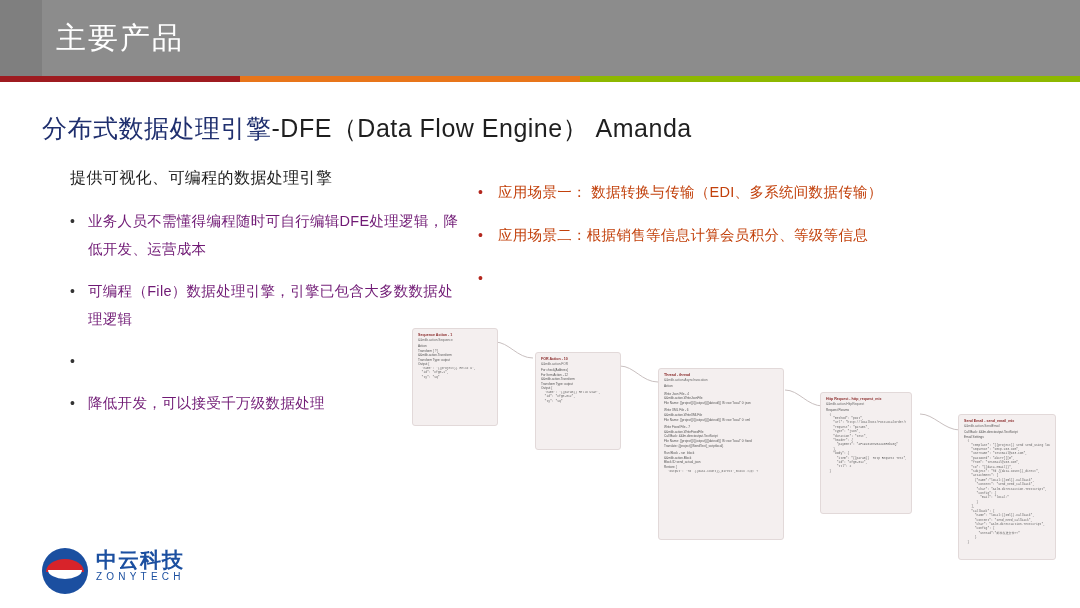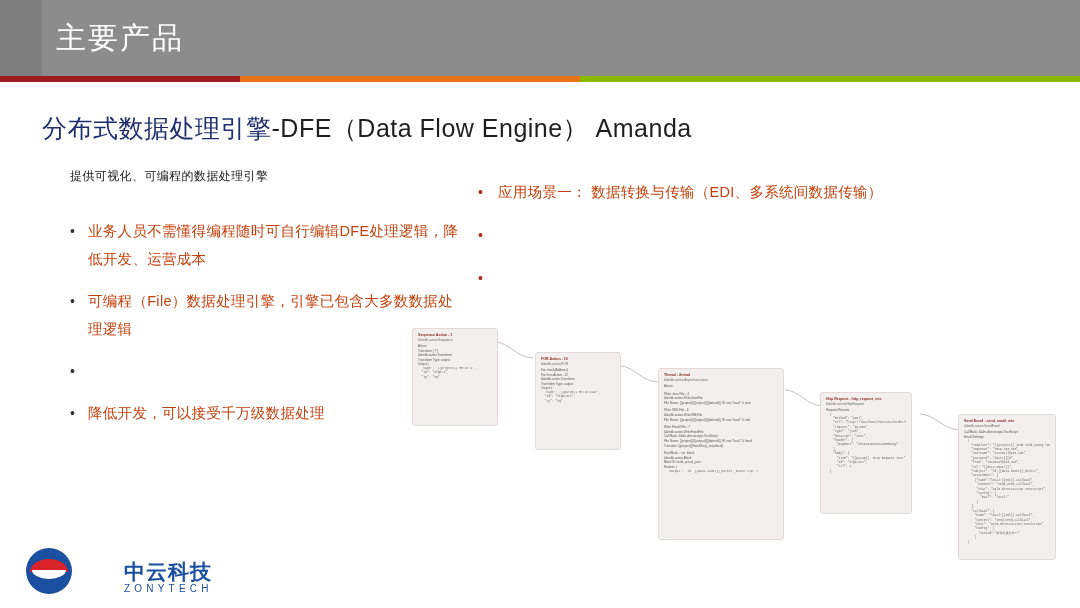--- a/index.html
+++ b/index.html
@@ -59,39 +59,39 @@
   .slide-title .hl { color: #1f2f6e; }
 
   
   .left-col {
     position: absolute;
     left: 70px;
     top: 168px;
     width: 390px;
   }
   .left-lead {
-    font-size: 12px;
+    font-size: 16px;
     color: #222;
-    margin-bottom: 32px;
+    margin-bottom: 18px;
     letter-spacing: 0.4px;
   }
   .bullet-row {
     display: flex;
     margin-bottom: 14px;
   }
   .bullet-dot {
     width: 18px;
     flex: 0 0 18px;
     color: #333;
     font-size: 14px;
     line-height: 28px;
   }
   .bullet-text {
     font-size: 14.5px;
-    color: #c2410c;
+    color: #701a75;
     line-height: 28px;
     letter-spacing: 0.3px;
   }
 
   
   .right-col {
     position: absolute;
     left: 478px;
     top: 182px;
     width: 580px;
@@ -155,25 +155,24 @@
     white-space: pre;
     overflow: hidden;
   }
   .node .nd-gap { height: 3px; }
   .connector { position: absolute; }
   .connector svg { display: block; }
 
   
   .footer-logo {
     position: absolute;
-    left: 26px;
+    left: 42px;
     bottom: 14px;
     display: flex;
-    align-items: flex-end;
-    gap: 44px;
+    align-items: flex-start;
   }
   .logo-mark {
     width: 46px; height: 46px;
     border-radius: 50%;
     background: #1b4fa0;
     position: relative;
     overflow: hidden;
     flex: 0 0 46px;
   }
   .logo-mark .swirl-red {
@@ -240,20 +239,21 @@
   </div>
 </div>
 
 <div class="right-col">
   <div class="sc-row">
     <div class="sc-dot">•</div>
     <div class="sc-text">应用场景一：  数据转换与传输（EDI、多系统间数据传输）</div>
   </div>
   <div class="sc-row">
     <div class="sc-dot">•</div>
+    <div class="sc-text">应用场景二：根据销售等信息计算会员积分、等级等信息</div>
   </div>
   <div class="sc-row">
     <div class="sc-dot">•</div>
   </div>
 </div>
 
 <div class="diagram">
 
   <div class="connector" style="left:95px; top:28px;">
     <svg width="40" height="26">

